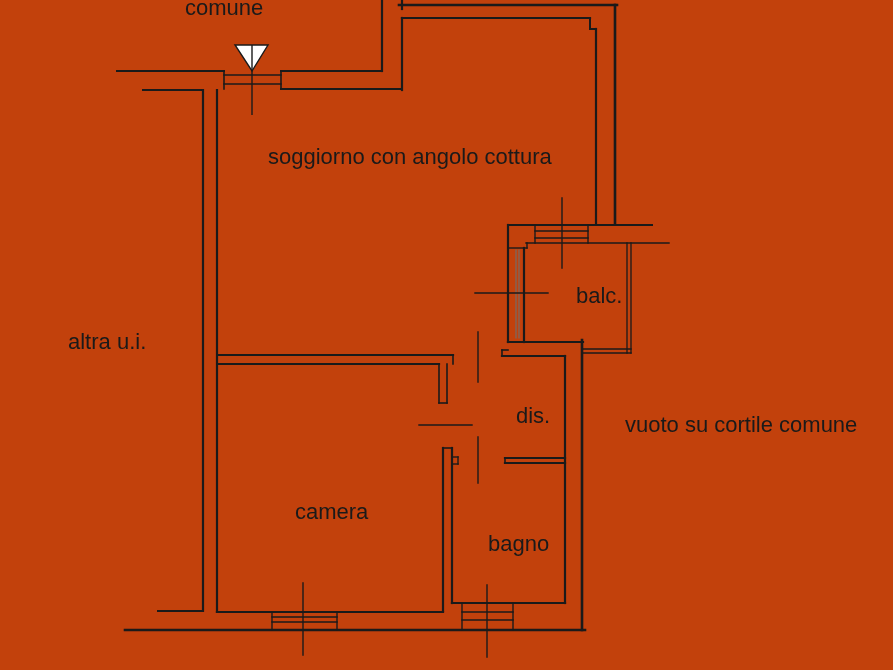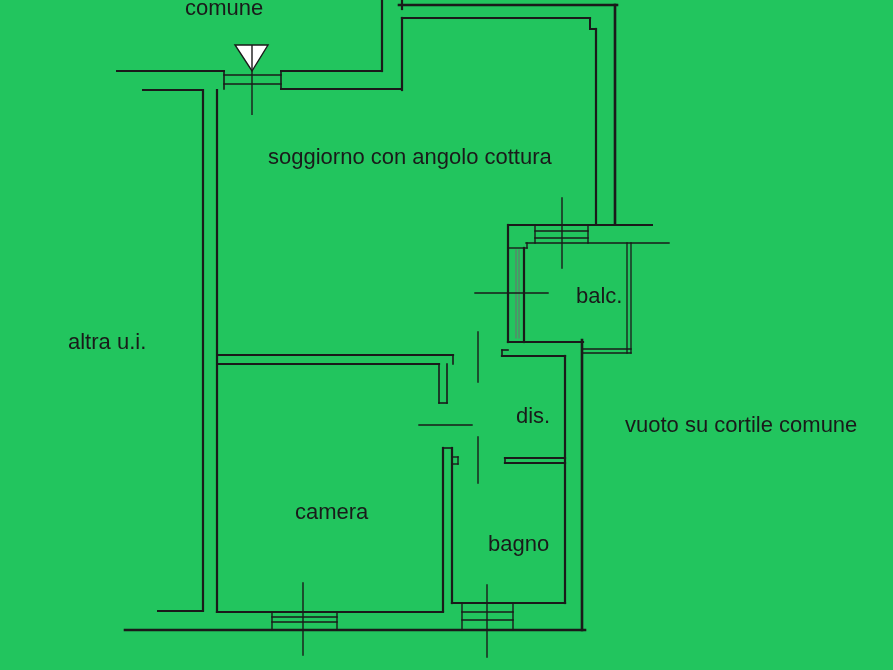--- a/index.html
+++ b/index.html
@@ -1,16 +1,16 @@
 <!DOCTYPE html>
 <html><head>
 <meta charset="utf-8">
 <style>
   html,body{margin:0;padding:0;background:#ffffff;}
-  .stage{position:relative;width:893px;height:670px;background:#22c55e;overflow:hidden;}
+  .stage{position:relative;width:893px;height:670px;background:#c2410c;overflow:hidden;}
   svg{display:block;width:893px;height:670px;}
   svg text{font-family:"Liberation Sans","DejaVu Sans",sans-serif;}
 </style>
 </head>
 <body>
 
 <div class="stage">
   <svg viewBox="0 0 893 670" xmlns="http://www.w3.org/2000/svg">
     <g id="walls">
         <line x1="117" y1="71" x2="224" y2="71" stroke="#1a1a1a" stroke-width="2" stroke-linecap="square"></line>

